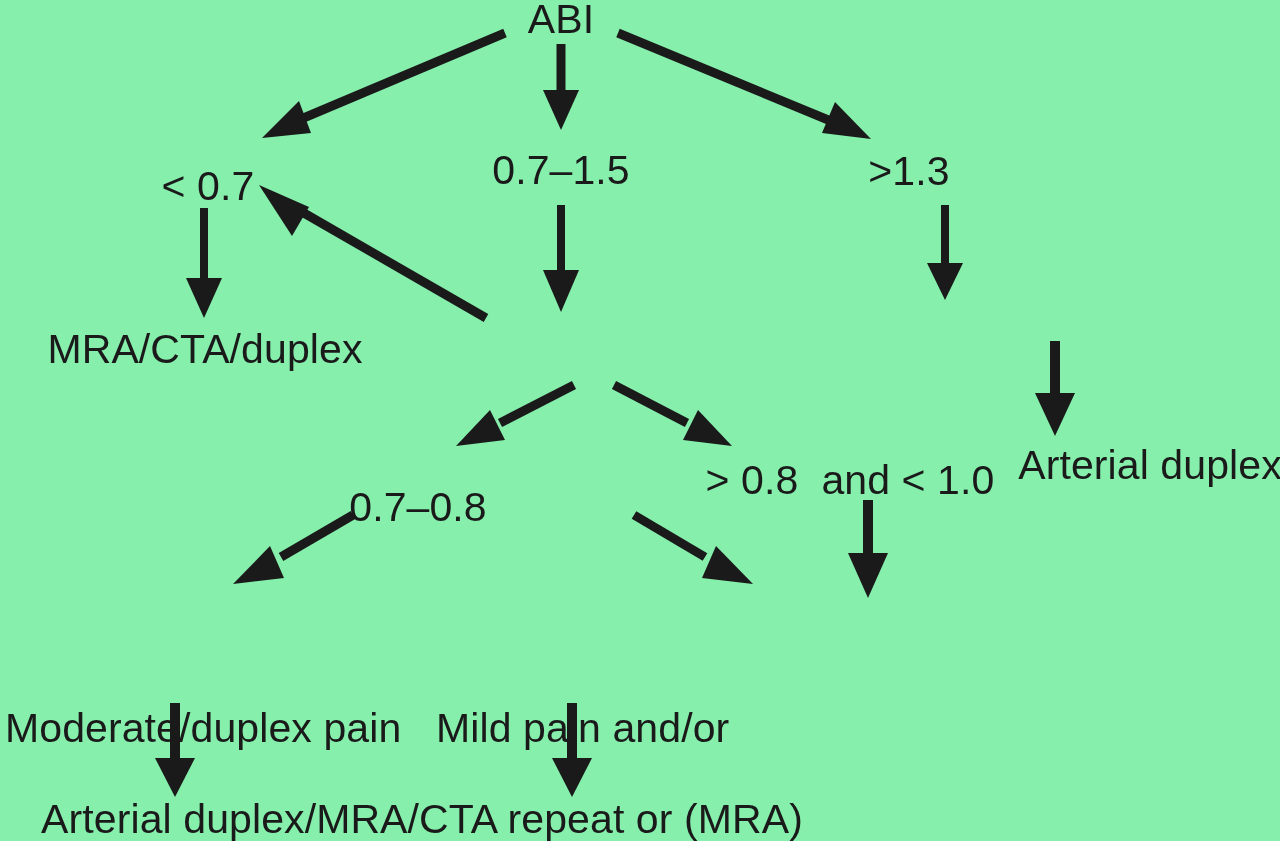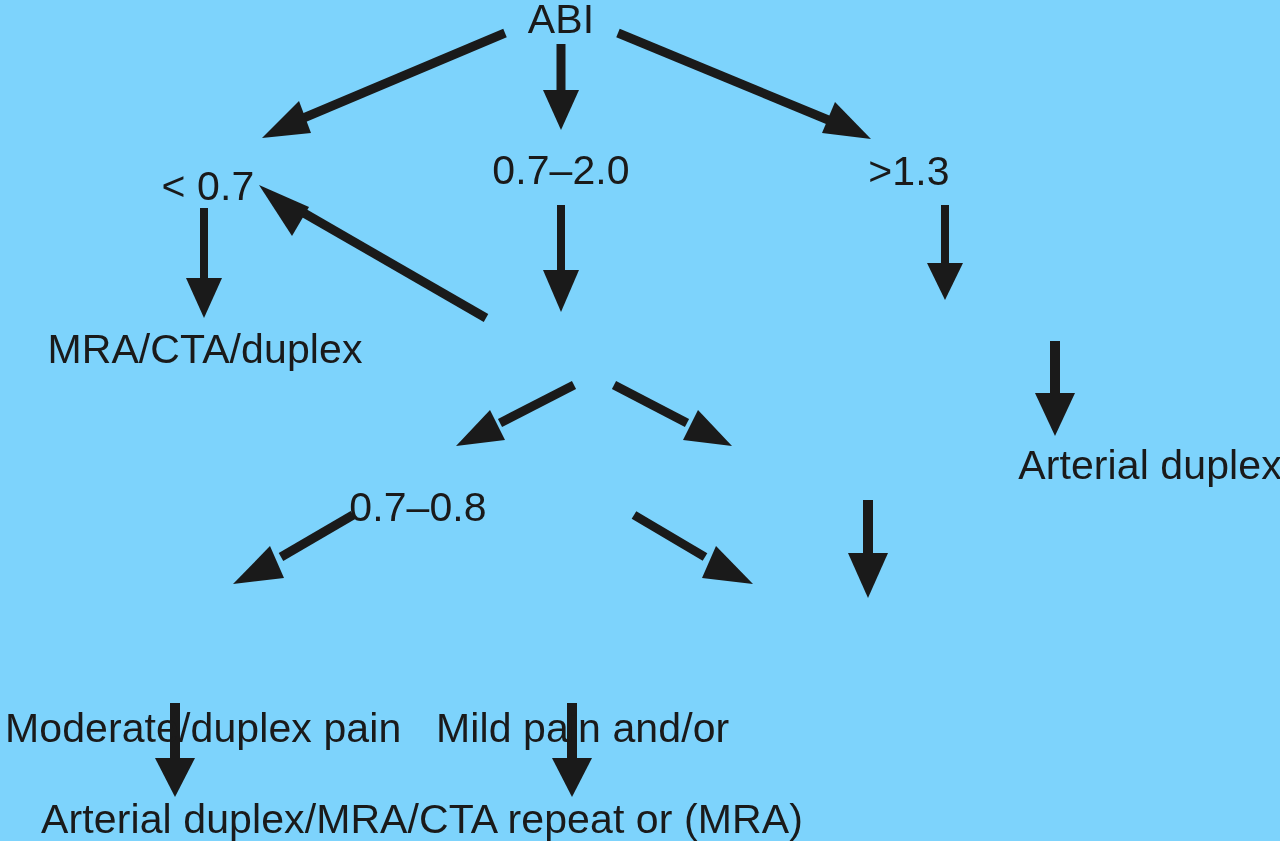--- a/index.html
+++ b/index.html
@@ -8,21 +8,21 @@
     background: #ffffff;
   }
   body {
     font-family: "Liberation Sans", sans-serif;
     color: #1a1a1a;
   }
   #flowchart-root {
     position: relative;
     width: 1280px;
     height: 841px;
-    background: #7dd3fc;
+    background: #86efac;
     overflow: hidden;
   }
   #arrow-layer {
     position: absolute;
     left: 0;
     top: 0;
     width: 1280px;
     height: 841px;
     pointer-events: none;
   }
@@ -124,32 +124,33 @@
     <g>
       <line x1="572" y1="703" x2="572" y2="760" stroke="#1a1a1a" stroke-width="10"></line>
       <polygon points="552,758 592,758 572,797" fill="#1a1a1a"></polygon>
     </g>
   </svg>
 
   <div class="node center n-lg" style="left:561px; top:-3px;">ABI</div>
 
   <div class="node center n-lg" style="left:208px; top:148px;margin-top:16px;">&lt; 0.7</div>
 
-  <div class="node center n-lg" style="left:561px; top:148px;">0.7–2.0</div>
+  <div class="node center n-lg" style="left:561px; top:148px;">0.7–1.5</div>
 
   <div class="node center n-lg" style="left:909px; top:149px;text-align:center;">&gt;1.3</div>
 
   <div class="node center n-lg" style="left:205px; top:327px;">MRA/CTA/duplex</div>
 
 
 
   <div class="node center n-lg" style="left:1150px; top:443px;">Arterial duplex</div>
 
   <div class="node center n-lg" style="left:418px; top:485px;">0.7–0.8</div>
 
+  <div class="node center n-lg" style="left:850px; top:458px;">&gt; 0.8  and &lt; 1.0</div>
 
   <div class="node left n-lg two-line" style="left:5px; top:603px;">
     <div>Moderate/duplex pain</div>
     
   </div>
 
   <div class="node left n-lg two-line" style="left:436px; top:603px;">
     <div>Mild pain and/or</div>
     
   </div>

